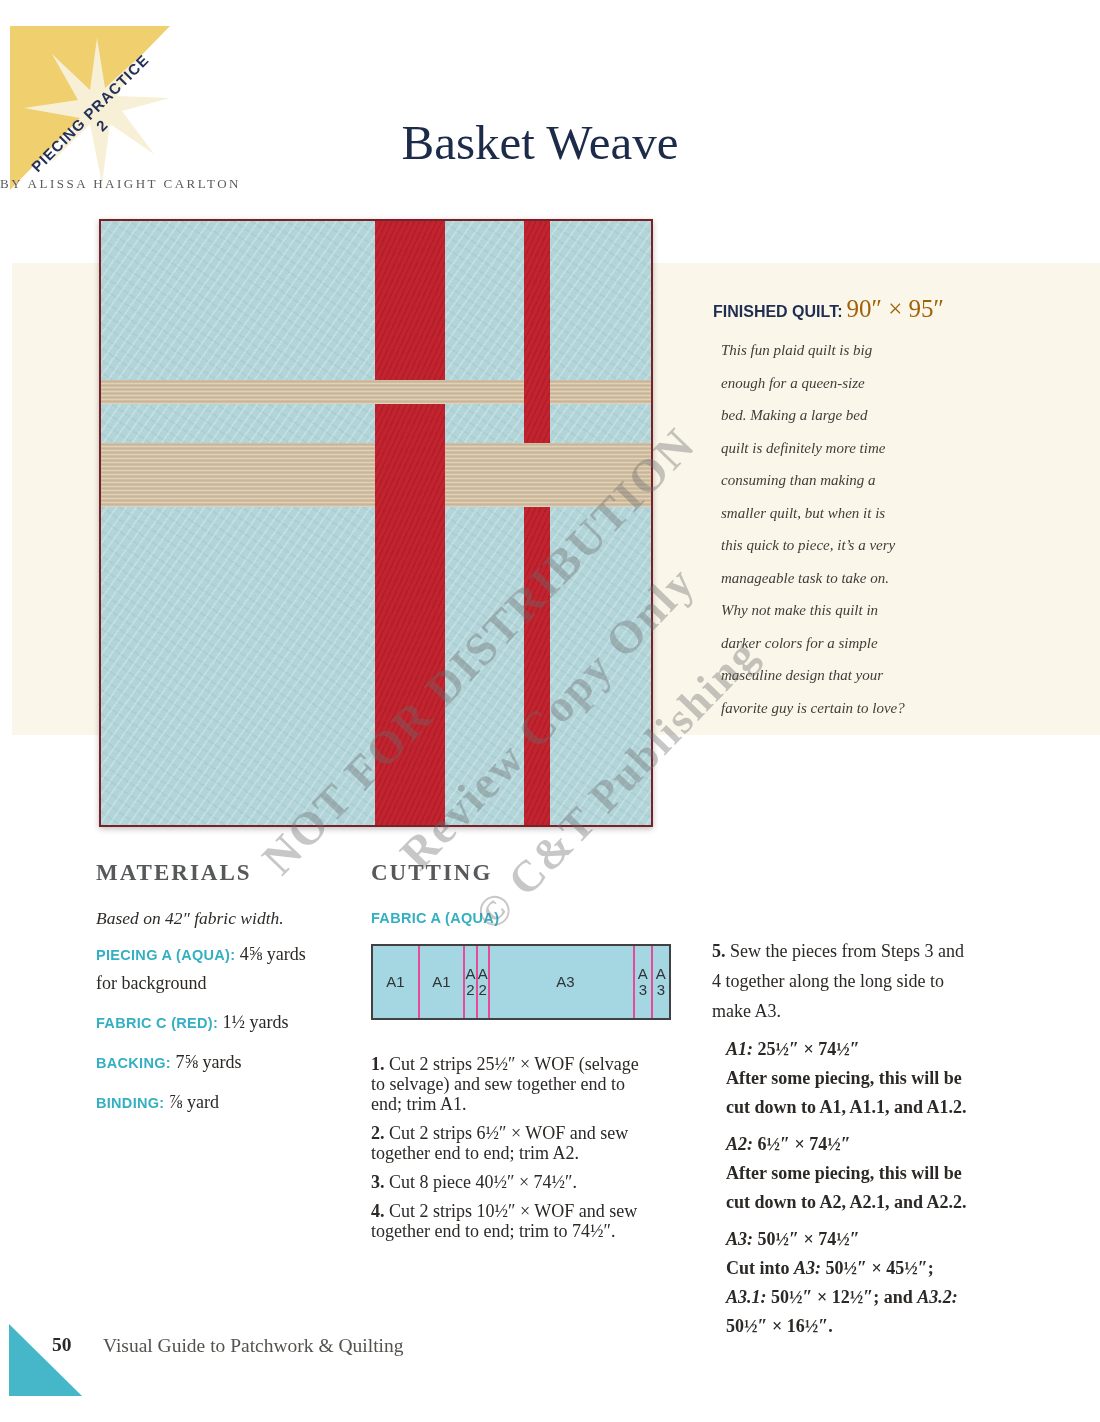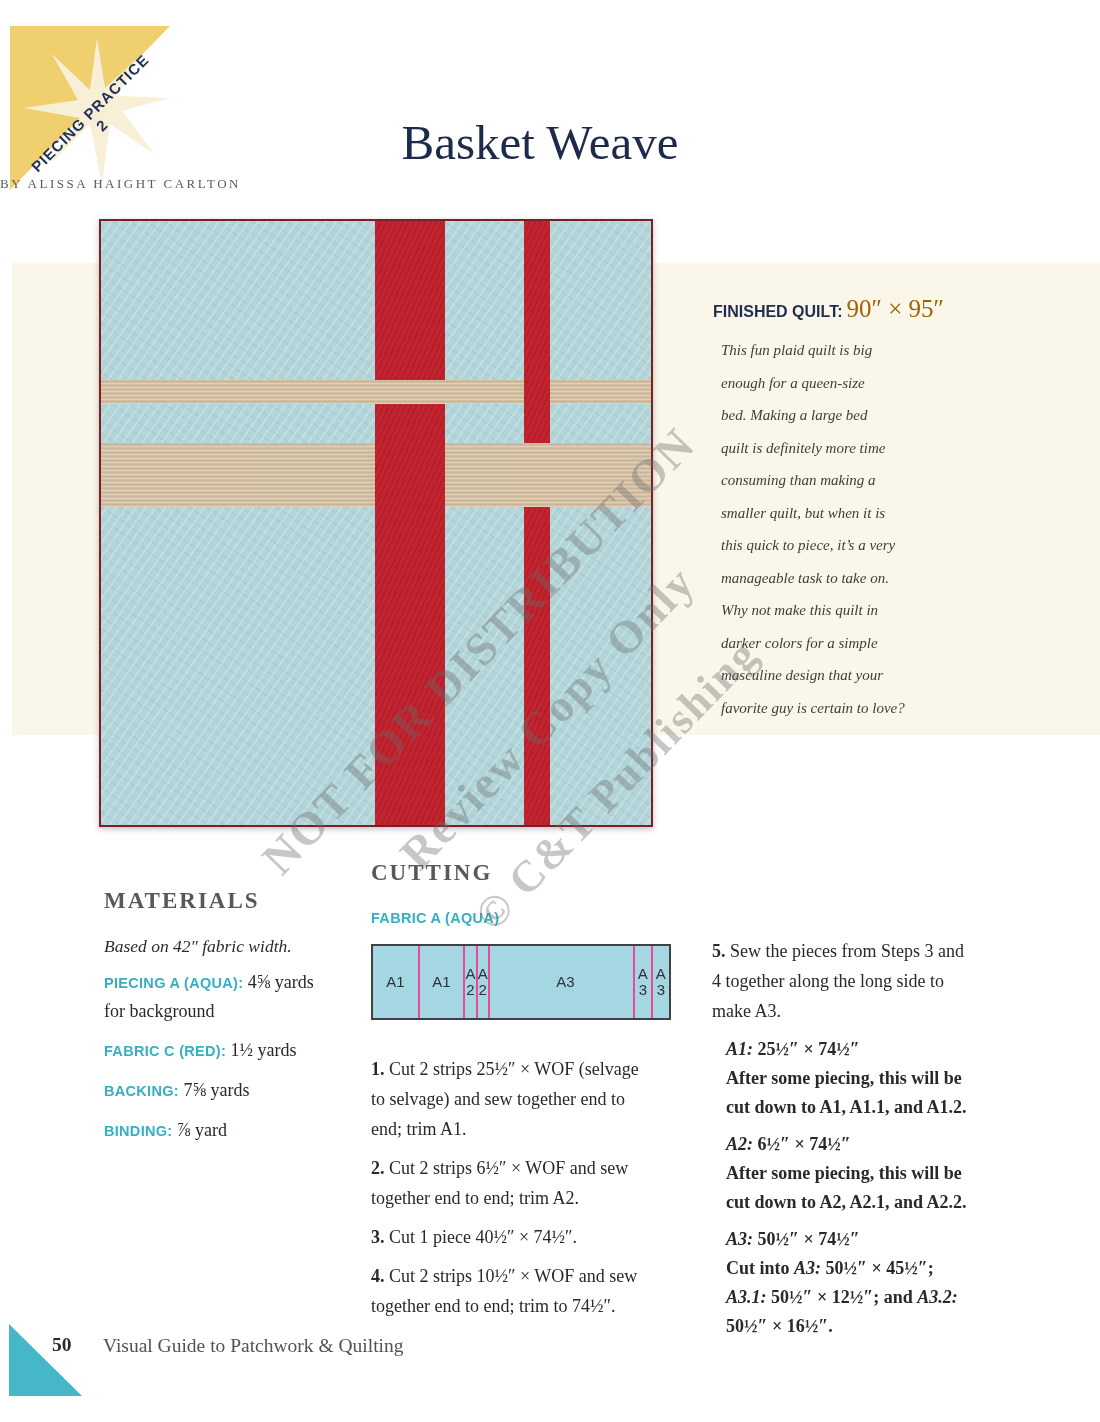--- a/index.html
+++ b/index.html
@@ -62,37 +62,37 @@
   .finished-value { font-size:25px; color:#a16207; }
   .description { position:absolute; left:721px; top:334px; width:310px; font-style:italic;
     font-size:15px; line-height:32.5px; color:#403d39; white-space:pre-line; }
 
   
   .sec-head { font-size:23px; font-weight:bold; letter-spacing:2px; color:#57585a; }
   .teal-label { font-family:"Liberation Sans", sans-serif; font-weight:bold;
     font-size:14.5px; color:#35b0c3; letter-spacing:0.3px; }
 
   
-  .materials { position:absolute; left:104px; top:860px; width:255px;margin-top:28px; }
+  .materials { position:absolute; left:96px; top:860px; width:255px; }
   .m-sub { margin-top:22px; font-style:italic; font-size:17.5px; color:#2e2b28; }
   .m-item { margin-top:11px; font-size:18px; line-height:28px; color:#2b2825; }
   .m-item:first-of-type { margin-top:22px; }
   .m-note:empty { display:none; }
 
   
   .cutting { position:absolute; left:371px; top:860px; width:300px; }
   .c-fab { margin-top:24px; }
   .c-diagram { margin-top:18px; height:76px; border:2px solid #414042; display:flex;
     background:#a5d7e2; }
   .c-seg { border-right:2px solid #ec4899; display:flex; flex-direction:column;
     align-items:center; justify-content:center; font-family:"Liberation Sans", sans-serif;
     font-size:15px; line-height:16px; color:#2f3335; text-align:center; }
   .s1{width:16.2%;} .s2{width:15.8%;} .s3{width:4.4%;} .s4{width:4.0%;}
   .s5{width:47.8%;margin-left:8px;} .s6{width:6.1%;} .s7{width:5.7%; border-right:none;}
-  .c-steps { margin-top:34px; font-size:18px; line-height:30px; color:#2b2825; }
+  .c-steps { margin-top:34px; font-size:18px; line-height:20px; color:#2b2825; }
   .step { margin-bottom:9px; white-space:pre-line; }
 
   
   .rightcol { position:absolute; left:712px; top:936px; width:300px;
     font-size:18px; line-height:30px; color:#2b2825; }
   .ablock { margin-top:8px; margin-left:14px; line-height:29px; white-space:pre-line;font-weight:bold; }
 
   
   .footer-tri { position:absolute; left:9px; top:1324px; width:73px; height:72px;
     background:#45b7c8; clip-path:polygon(0 0, 0 100%, 100% 100%); }
@@ -195,21 +195,21 @@
         <span>A</span>
         <span>3</span>
       </div>
     </div>
     <div class="c-steps">
       <div class="step"><span class="b">1. </span><span>Cut 2 strips 25½″ × WOF (selvage
 to selvage) and sew together end to
 end; trim A1.</span></div>
       <div class="step"><span class="b">2. </span><span>Cut 2 strips 6½″ × WOF and sew
 together end to end; trim A2.</span></div>
-      <div class="step"><span class="b">3. </span><span>Cut 1 piece 40½″ × 74½″.</span></div>
+      <div class="step"><span class="b">3. </span><span>Cut 8 piece 40½″ × 74½″.</span></div>
       <div class="step"><span class="b">4. </span><span>Cut 2 strips 10½″ × WOF and sew
 together end to end; trim to 74½″.</span></div>
     </div>
   </div>
 
   <div class="rightcol">
     <div class="step"><span class="b">5. </span><span>Sew the pieces from Steps 3 and
 4 together along the long side to
 make A3.</span></div>
     <div class="ablock"><span class="i">A1: </span><span>25½″ × 74½″

